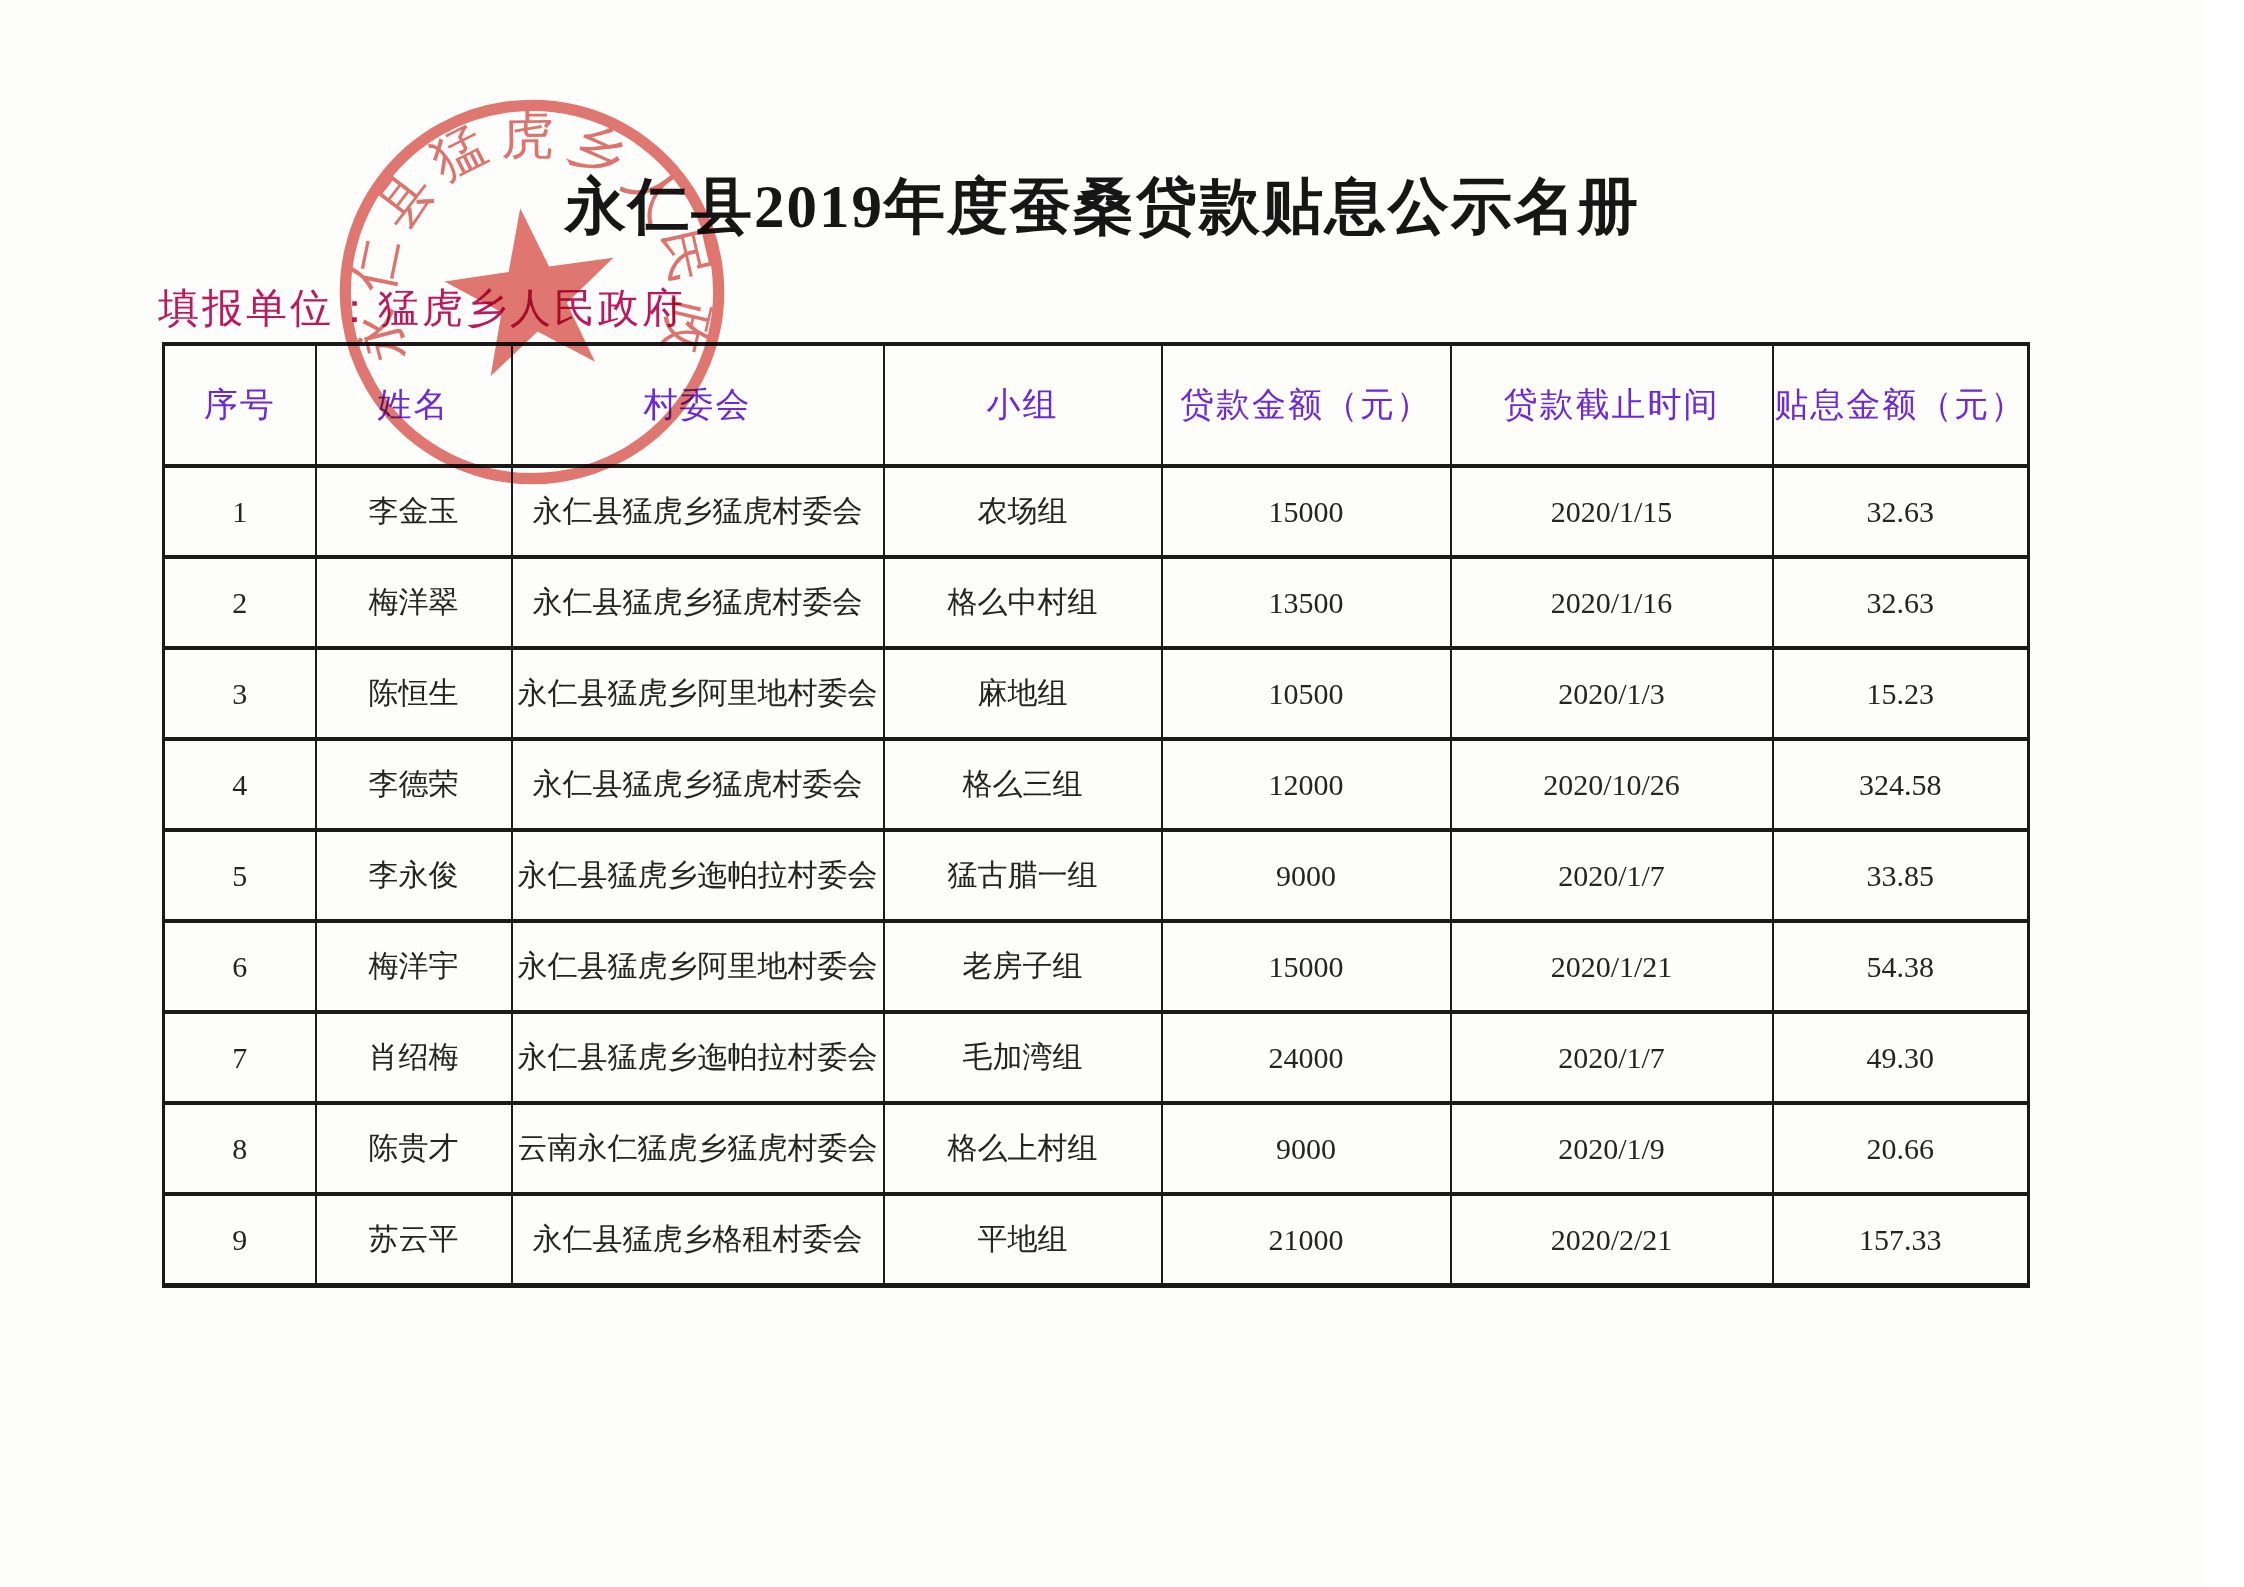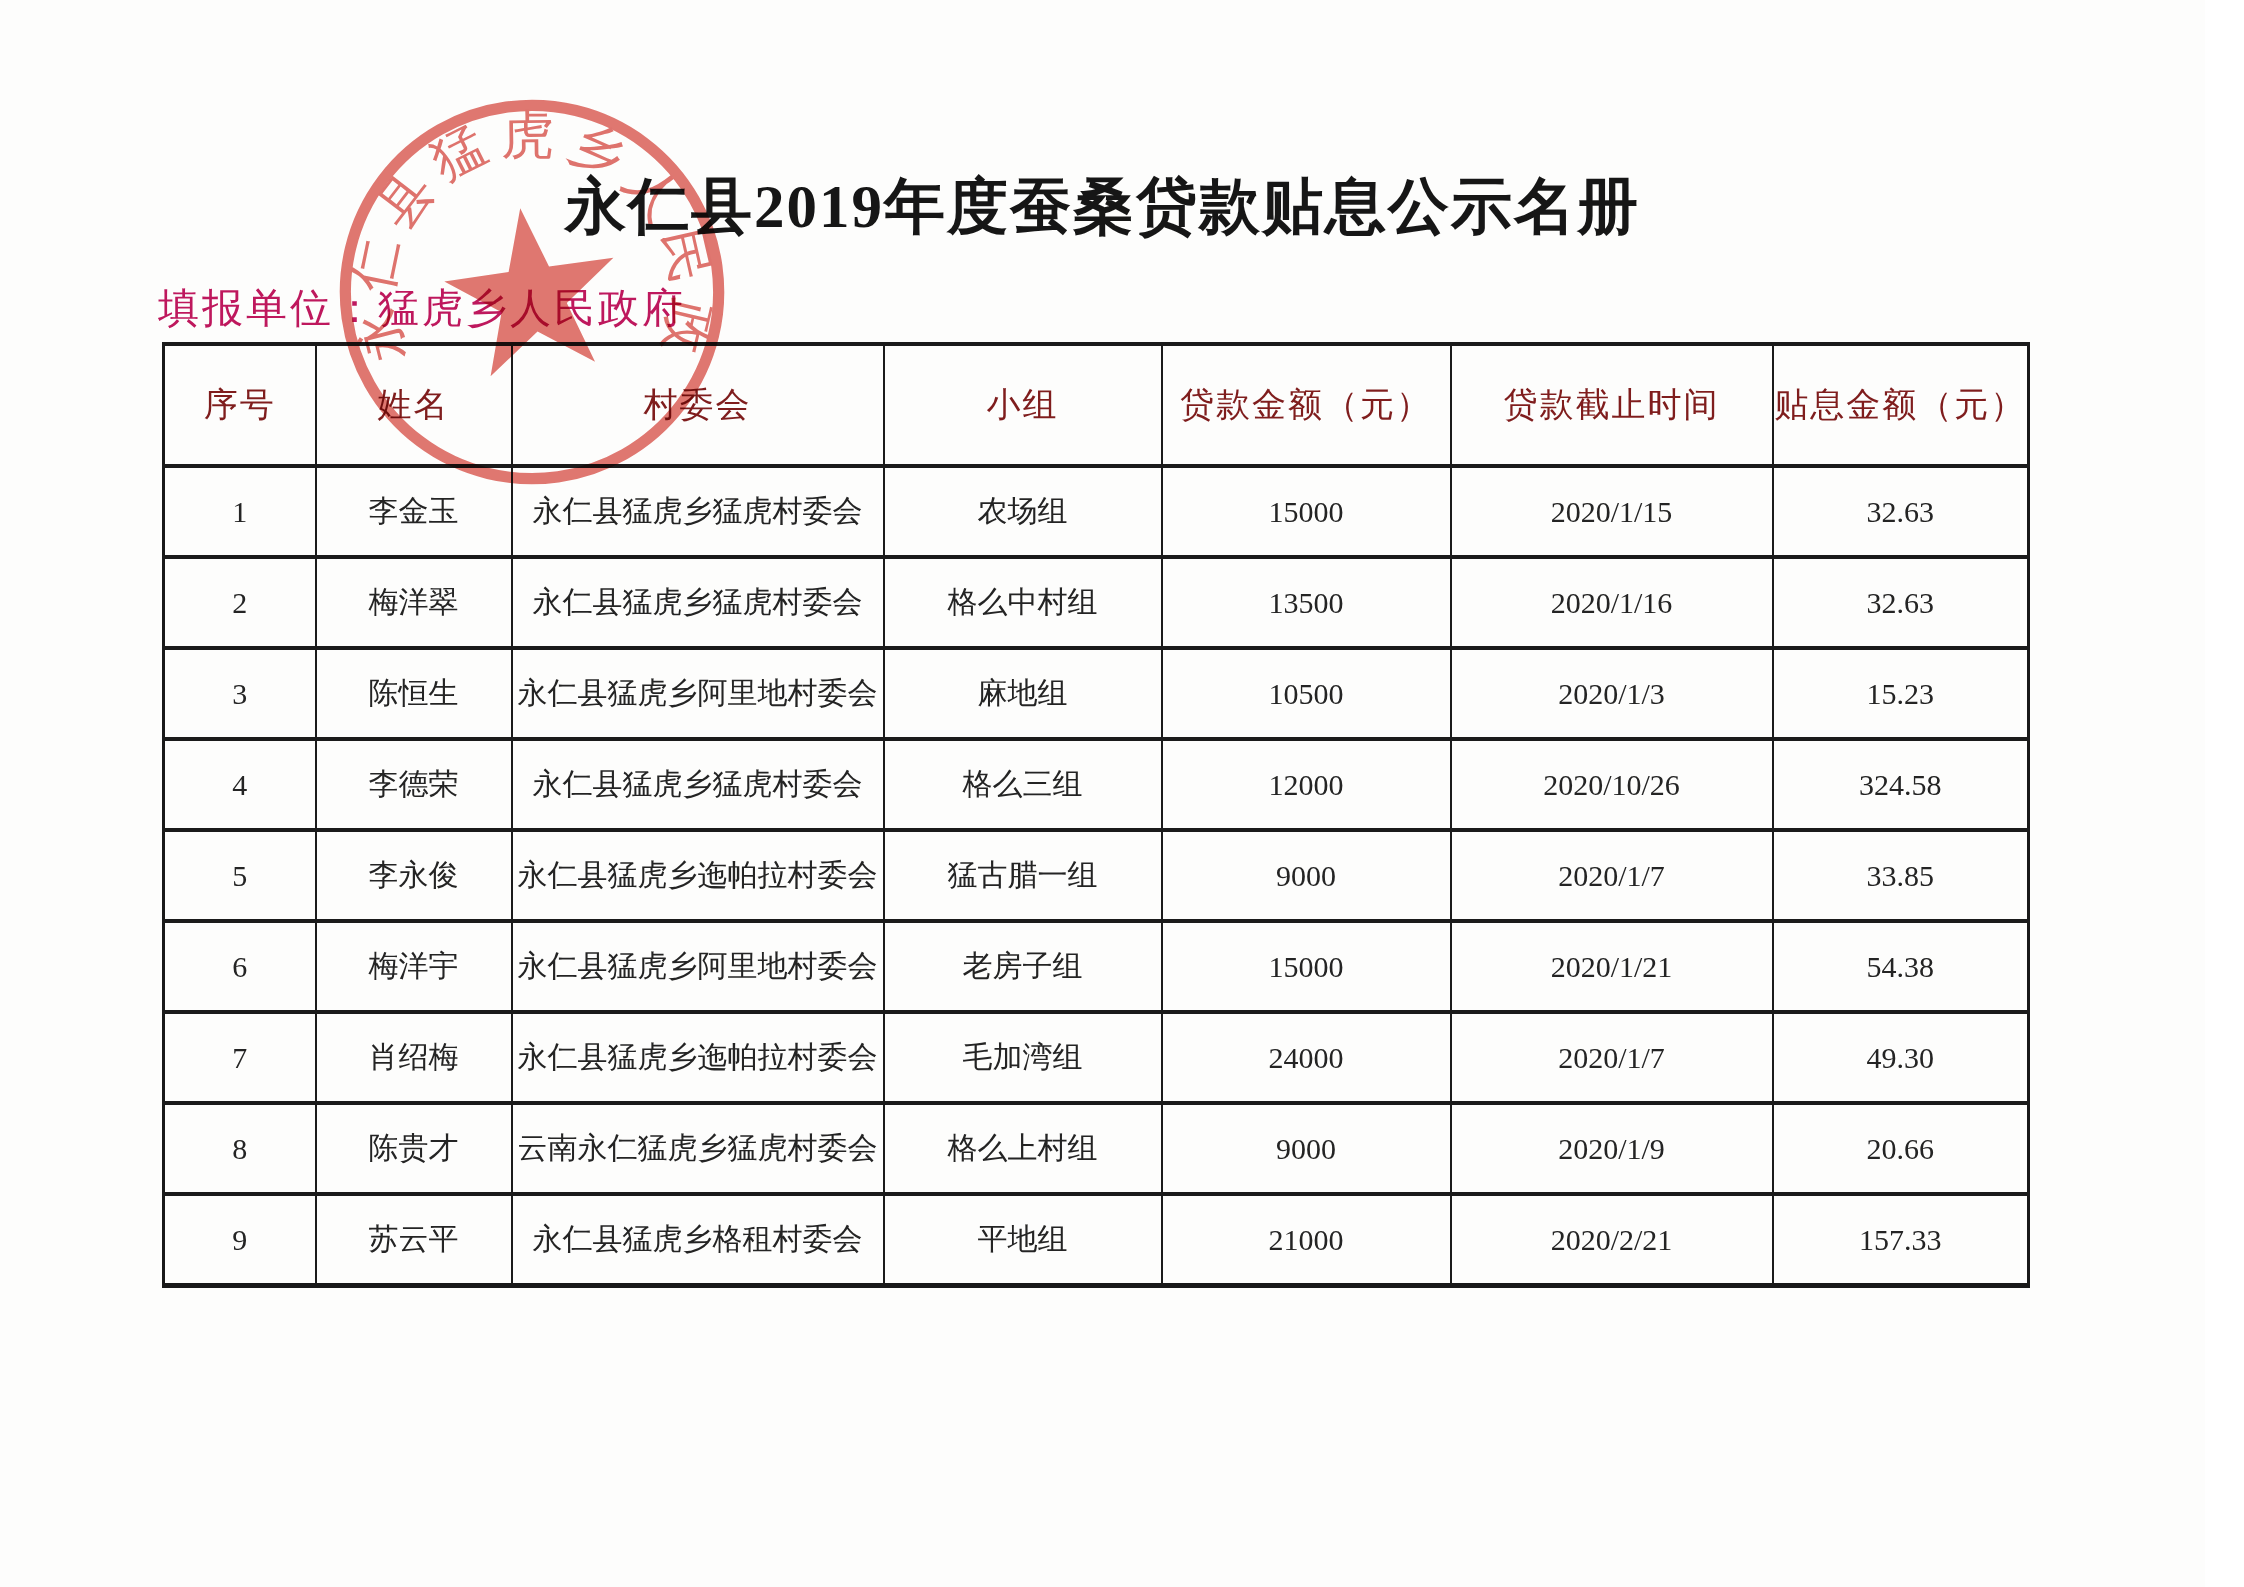--- a/index.html
+++ b/index.html
@@ -53,21 +53,21 @@
     vertical-align: middle;
     font-weight: normal;
     padding: 0;
     overflow: hidden;
     white-space: nowrap;
   }
   .roster thead th {
     height: 118px;
     font-size: 34px;
     letter-spacing: 2px;
-    color: #7f1d1d;
+    color: #6d28d9;
   }
   .roster tbody td {
     height: 87px;
     font-size: 30px;
     color: #242424;
   }
   .stamp {
     position: absolute;
     left: 328px;
     top: 88px;

